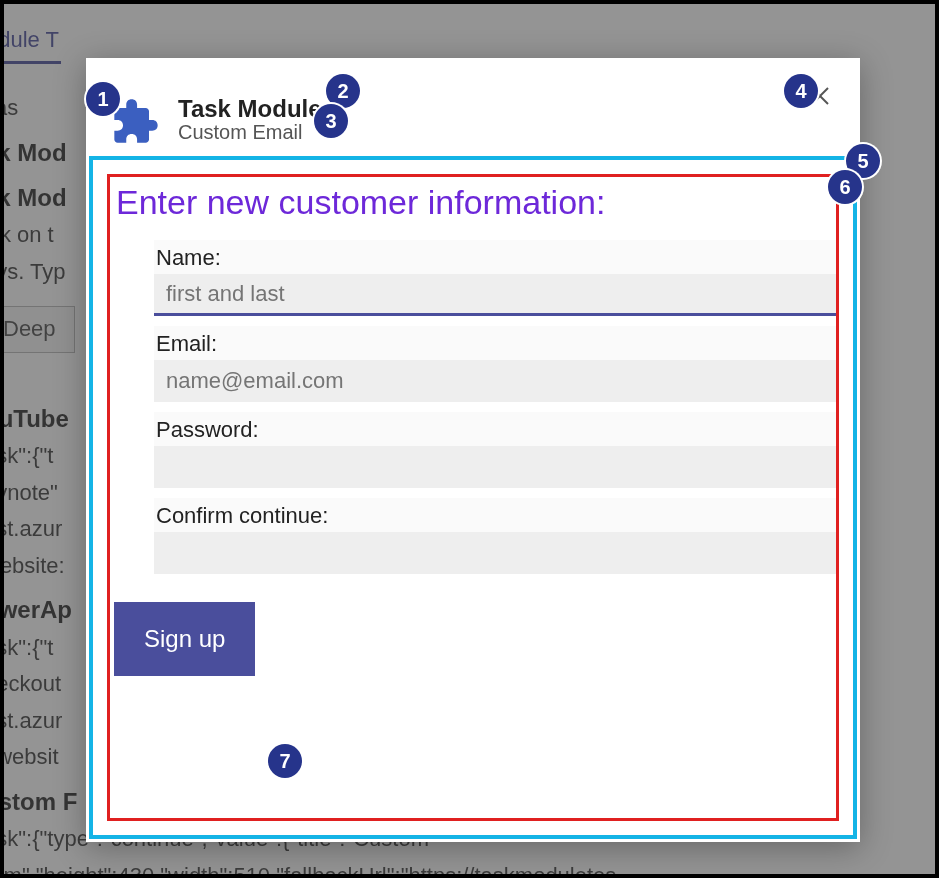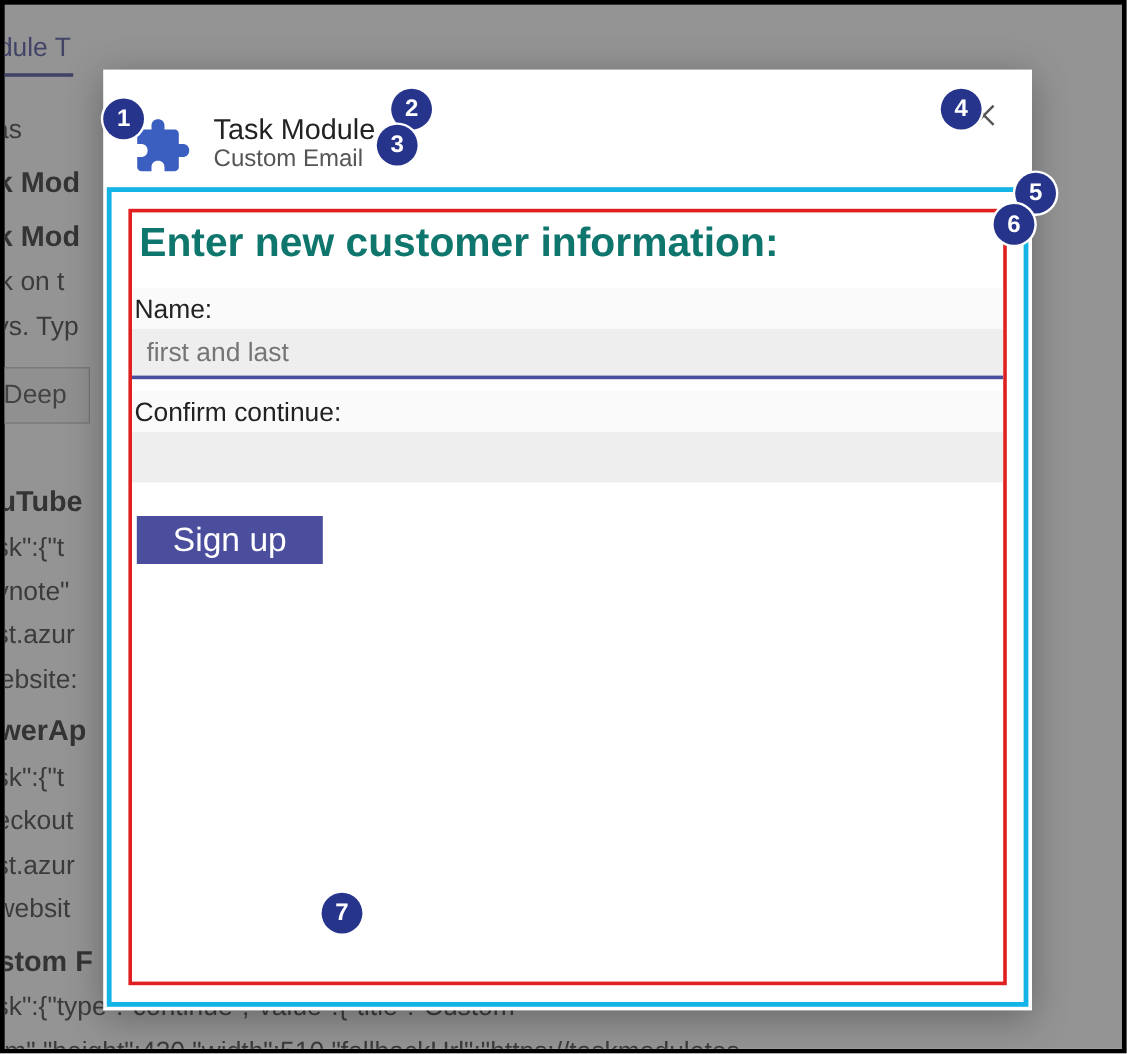--- a/index.html
+++ b/index.html
@@ -12,32 +12,32 @@
   .bg .line{margin:8px 0;white-space:nowrap;font-size:22px;color:#3b3b3b;}
   .bg .hdr{font-weight:700;font-size:24px;margin-top:14px;margin-bottom:6px;}
   .bg .btnrow{margin:20px 0;}
   .bg .btn{display:inline-block;border:1px solid #b9b9b9;padding:8px 18px;color:#4b4b4b;background:#f7f7f7;font-size:22px;}
   
   .modal{position:absolute;top:54px;left:82px;width:774px;height:784px;background:#fff;box-shadow:0 6px 30px rgba(0,0,0,0.3);}
   .mhead{position:relative;height:98px;padding:14px 22px 0 22px;display:flex;align-items:center;}
   .appicon{width:56px;height:56px;display:flex;align-items:center;justify-content:center;}
   .appicon svg{width:52px;height:52px;fill:#3b5fc0;}
   .titles{margin-left:14px;margin-top:-4px;}
-  .mtitle{font-weight:400;font-size:24px;color:#222;text-align:right;}
+  .mtitle{font-weight:700;font-size:24px;color:#222;text-align:right;}
   .msub{font-size:20px;color:#555;margin-top:-2px;}
   .close{position:absolute;top:24px;right:26px;width:28px;height:28px;color:#555;cursor:pointer;display:flex;align-items:center;justify-content:center;}
   .close svg{width:24px;height:24px;stroke:#555;stroke-width:2;}
   .bluebox{position:absolute;top:98px;left:3px;right:3px;bottom:3px;border:4px solid #14b4e6;}
   .redbox{position:absolute;top:14px;left:14px;right:14px;bottom:14px;border:3px solid #e02020;padding:4px 0 0 0;overflow:hidden;}
-  .formtitle{font-size:34px;font-weight:700;color:#0f766e;margin:2px 6px 18px 6px;}
-  .fld{margin:2px 0 10px 0;}
+  .formtitle{font-size:34px;font-weight:400;color:#6d28d9;margin:2px 6px 18px 6px;}
+  .fld{margin:2px 0 10px 0;padding-left:44px;}
   .lbl{font-size:22px;color:#222;background:#fafafa;height:32px;padding:2px 8px 0 2px;display:flex;align-items:center;}
   .inp{width:100%;box-sizing:border-box;border:none;outline:none;background:#eeeeee;height:42px;font-size:22px;color:#14532d;padding:4px 12px;font-family:inherit;}
   .inp.focused{border-bottom:3px solid #4a4e9c;}
-  .signup{margin:18px 0 0 4px;background:#4a4e9c;color:#fff;border:none;font-size:28px;padding:4px 30px;cursor:pointer;}
+  .signup{margin:18px 0 0 4px;background:#4a4e9c;color:#fff;border:none;font-size:24px;padding:23px 30px;cursor:pointer;}
   
   .co{position:absolute;width:34px;height:34px;border-radius:50%;background:#26348b;color:#fff;font-size:20px;font-weight:600;display:flex;align-items:center;justify-content:center;box-shadow:0 0 0 2px #fff;}
 </style>
 </head>
 <body>
 
 <div class="frame">
 
   <div class="bg">
     <div class="tabrow">
@@ -86,20 +86,28 @@
 
     <div class="bluebox">
       <div class="redbox">
         <div class="formtitle">Enter new customer information:</div>
 
         <div class="fld">
           <div class="lbl">Name:</div>
           <input class="inp focused" placeholder="first and last" style="">
         </div>
         <div class="fld">
+          <div class="lbl">Email:</div>
+          <input class="inp" placeholder="name@email.com" style="">
+        </div>
+        <div class="fld">
+          <div class="lbl">Password:</div>
+          <input class="inp" type="password" placeholder="" style="">
+        </div>
+        <div class="fld">
           <div class="lbl">Confirm continue:</div>
           <input class="inp" type="password" placeholder="" style="">
         </div>
 
         <button class="signup">Sign up</button>
       </div>
     </div>
   </div>
 
   <span class="co" style="top:78px;left:82px">1</span>

